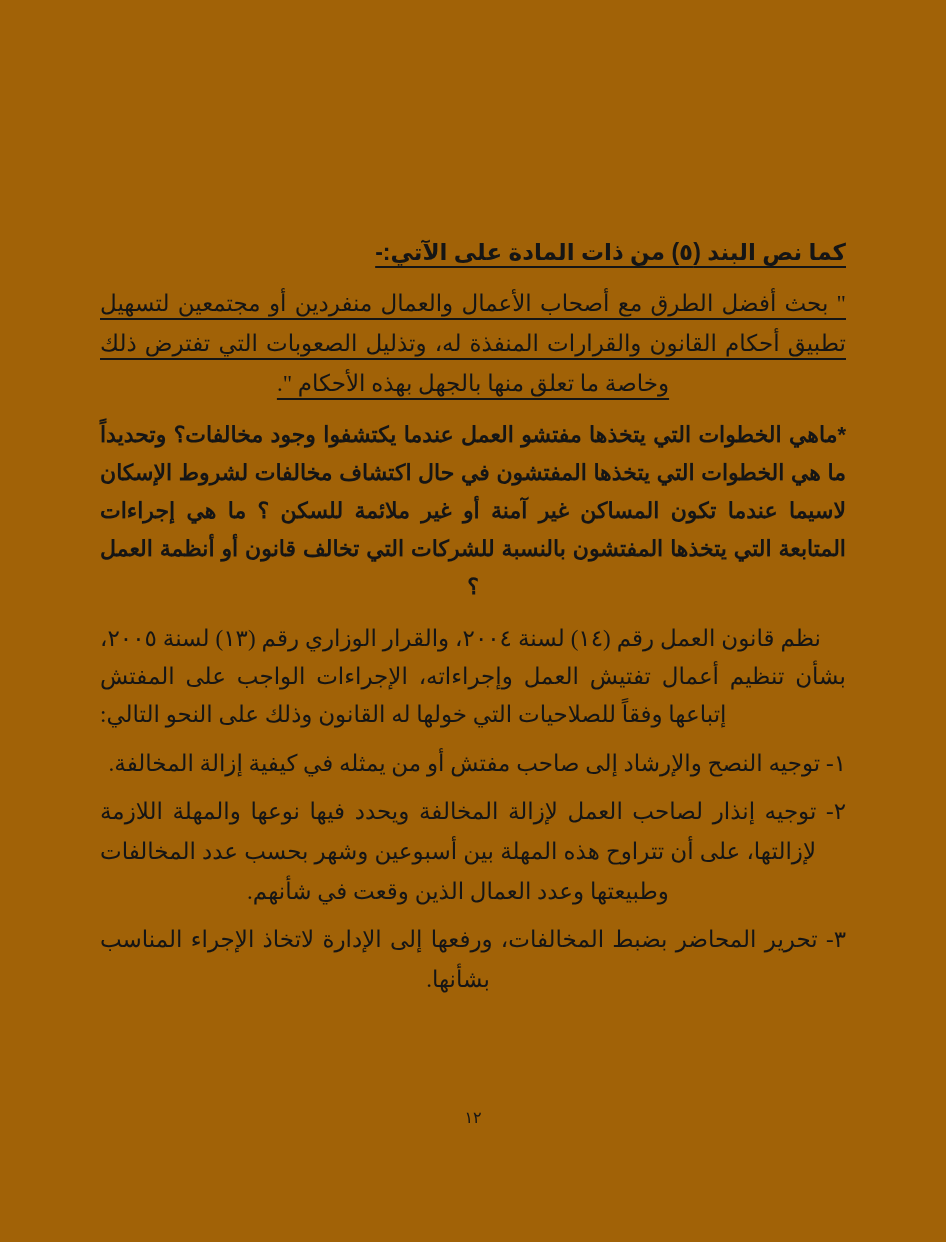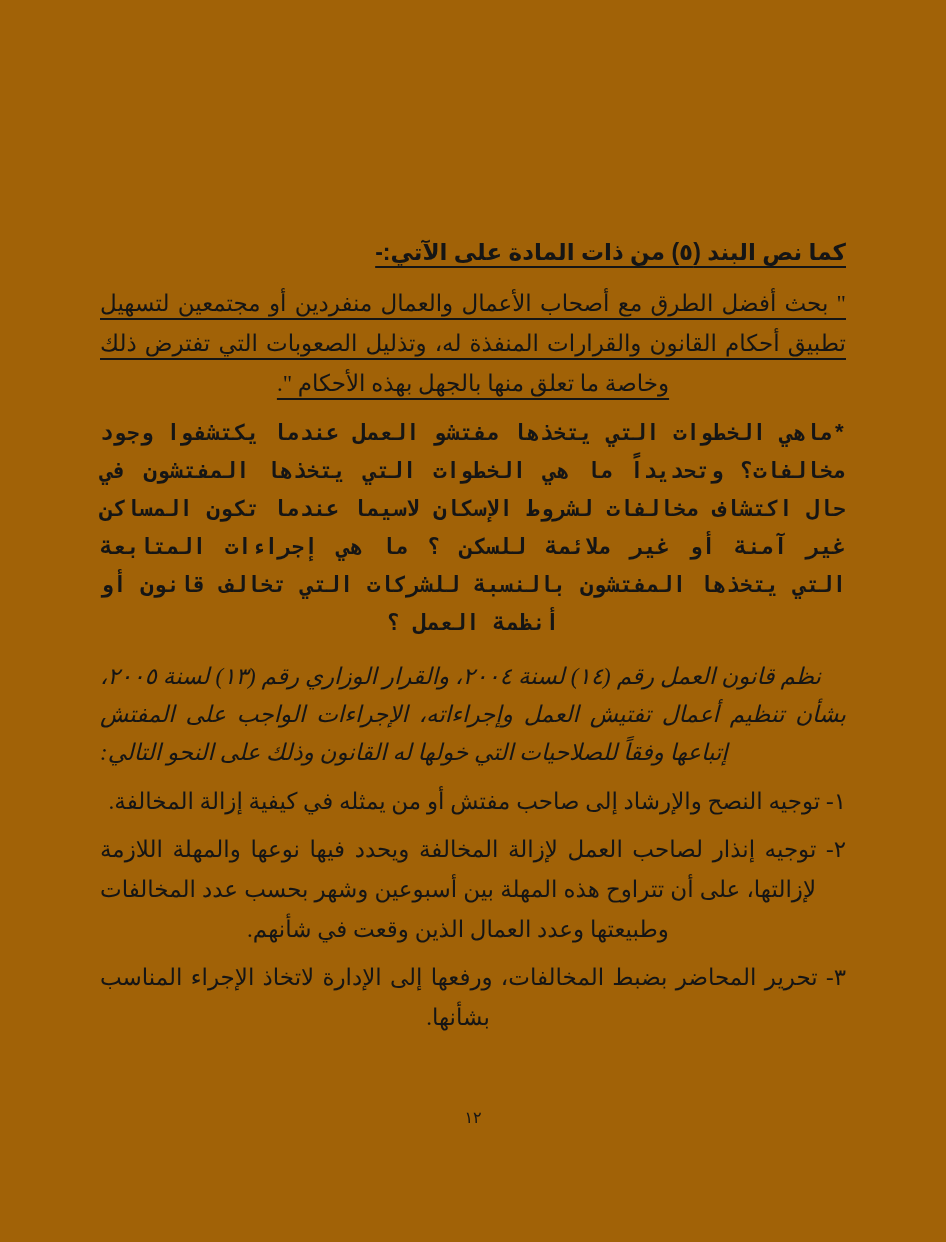--- a/index.html
+++ b/index.html
@@ -39,36 +39,35 @@
     font-size: 23px;
     line-height: 40px;
     text-align: justify;
     text-align-last: center;
     text-decoration: underline;
     text-decoration-thickness: 1.5px;
     text-underline-offset: 7px;
     margin: 0 0 12px 0;
   }
   .question {
-    font-family: Liberation Mono, monospace;
+    font-family: Liberation Sans, sans-serif;
     font-size: 22px;
     font-weight: bold;
     line-height: 38px;
     text-align: justify;
     text-align-last: center;
     margin: 0 0 14px 0;
   }
   .intro {
     font-size: 23px;
     line-height: 38px;
     text-align: justify;
     text-align-last: left;
     text-indent: 25px;
     margin: 0 0 10px 0;
-    font-style: italic;
   }
   .lead {
     font-size: 23px;
     line-height: 38px;
     text-align: center;
     margin: 0 0 12px 0;
   }
   .steps { margin: 0; }
   .step {
     font-size: 23px;

